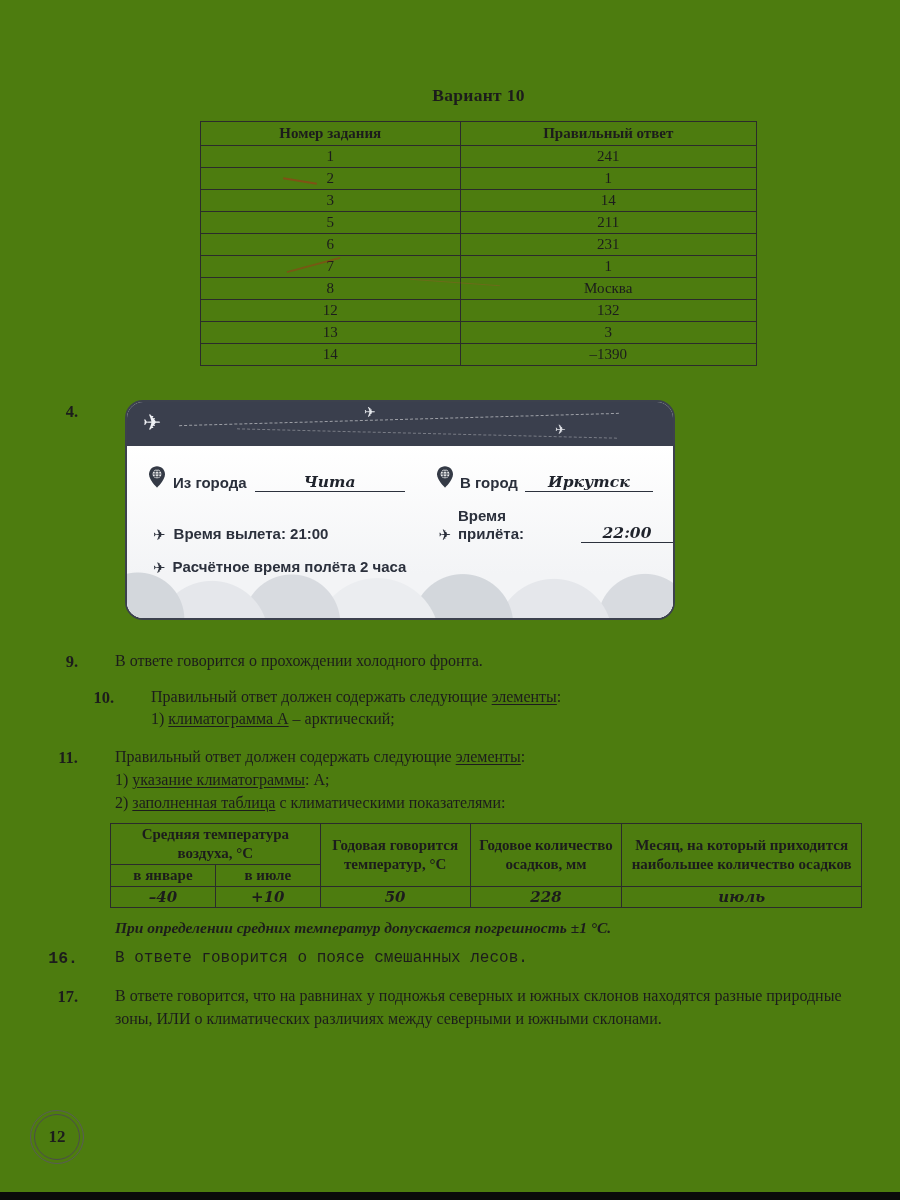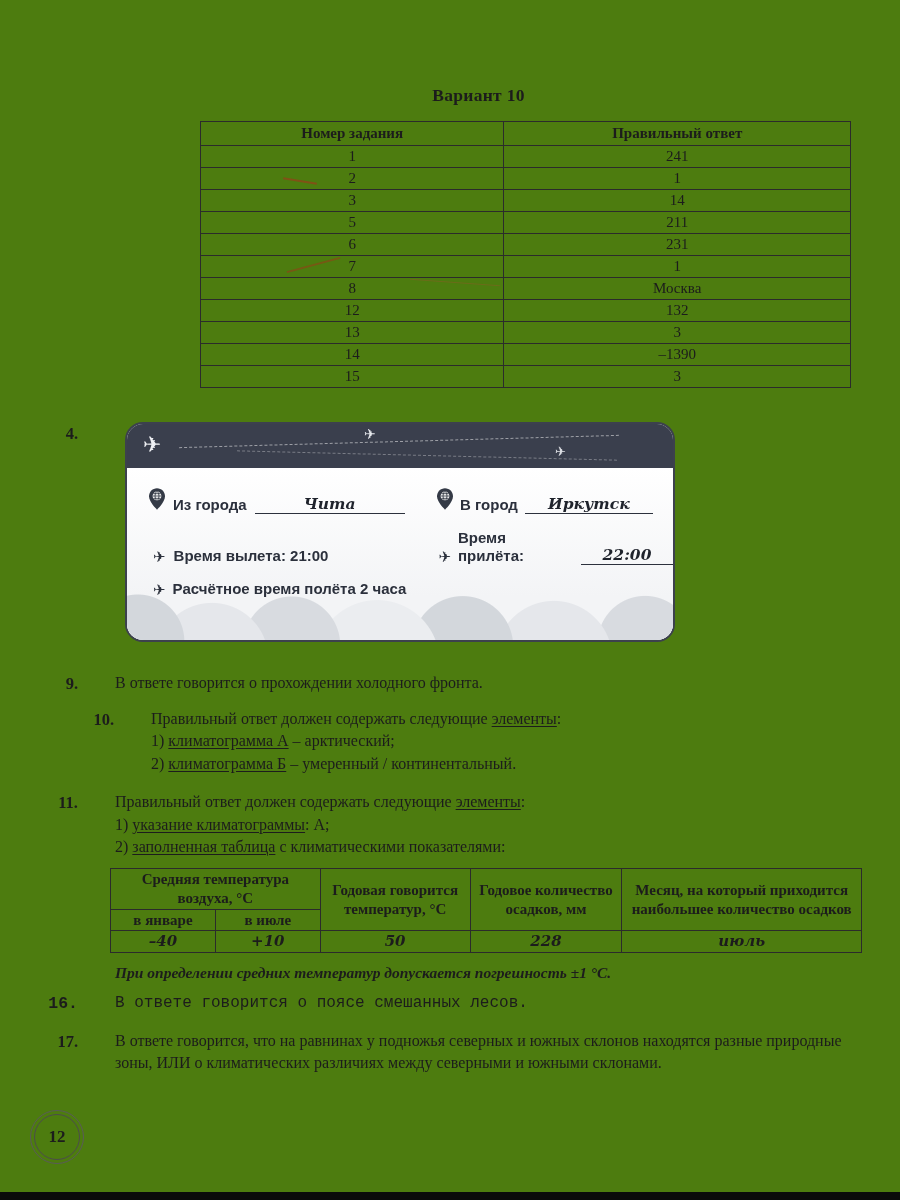--- a/index.html
+++ b/index.html
@@ -20,21 +20,21 @@
   }
 
   
   .variant-title {
     margin:85px 0 0 200px; width:557px;
     text-align:center; font-size:17.5px; font-weight:bold; letter-spacing:.3px;
   }
 
   
   table.answers-table {
-    margin:15px 0 12px 200px; width:651px;
+    margin:15px 0 12px 200px; width:557px;
     border-collapse:collapse; font-size:15px;
   }
   table.answers-table th, table.answers-table td {
     border:1px solid #2b2b2b; text-align:center; padding:1px 4px; height:22px;
   }
   table.answers-table th { font-weight:bold; height:24px; }
   table.answers-table col.c1 { width:260px; }
   table.answers-table col.c2 { width:297px; }
 
   
@@ -191,24 +191,20 @@
           <td>12</td>
           <td>132</td>
         </tr>
         <tr>
           <td>13</td>
           <td>3</td>
         </tr>
         <tr>
           <td>14</td>
           <td>–1390</td>
-        </tr>
-        <tr>
-          <td>15</td>
-          <td>3</td>
         </tr>
       </tbody>
   </table>
 
   <div class="mark-a"></div>
   <div class="mark-b"></div>
   <div class="mark-c"></div>
 
   <div class="task4">
     <div class="item-num">4.</div>
@@ -276,21 +272,20 @@
 
   <div class="item i9">
     <div class="item-num">9.</div>
     <span>В ответе говорится о прохождении холодного фронта.</span>
   </div>
 
   <div class="item i10">
     <div class="item-num">10.</div>
     <div><span>Правильный ответ должен содержать следующие </span><span class="u">элементы</span><span>:</span></div>
     <div><span>1) </span><span class="u">климатограмма А</span><span> – арктический;</span></div>
-    <div><span>2) </span><span class="u">климатограмма Б</span><span> – умеренный / континентальный.</span></div>
   </div>
 
   <div class="item i11">
     <div class="item-num">11.</div>
     <div><span>Правильный ответ должен содержать следующие </span><span class="u">элементы</span><span>:</span></div>
     <div><span>1) </span><span class="u">указание климатограммы</span><span>: А;</span></div>
     <div><span>2) </span><span class="u">заполненная таблица</span><span> с климатическими показателями:</span></div>
   </div>
 
   <table class="climate-table">

